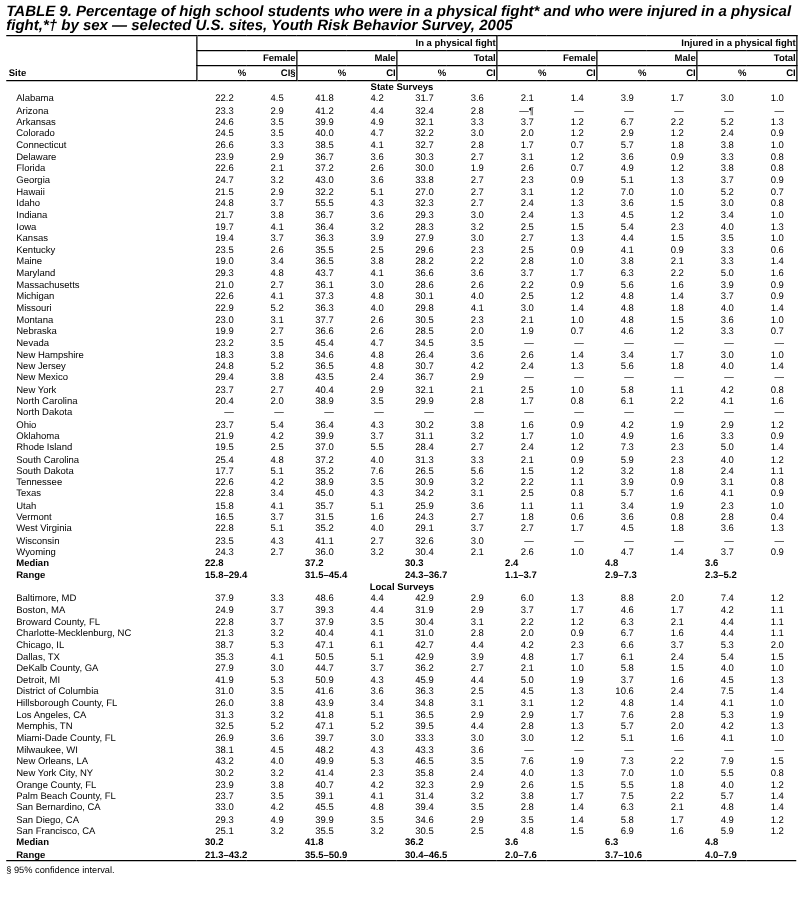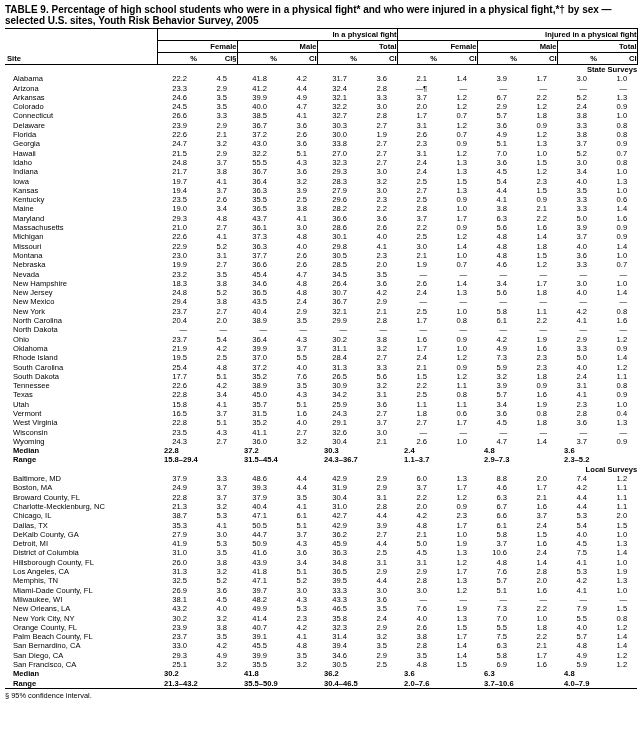--- a/index.html
+++ b/index.html
@@ -2,40 +2,41 @@
 <html><head>
 <meta charset="utf-8">
 <style>
   * { margin:0; padding:0; box-sizing:border-box; }
   html, body {
     width:640px; height:733px; background:#ffffff; color:#000;
     font-family:"Liberation Sans", sans-serif; overflow:hidden;
   }
   .page { padding:4px 5px 2px 5px; }
   .title {
-    font-size:10px; font-weight:bold; line-height:11px; margin-bottom:2px;
+    font-size:12px; font-weight:bold; line-height:11px; margin-bottom:2px;
     letter-spacing:0;
+    font-style:italic;
   }
   table { border-collapse:collapse; width:100%; table-layout:fixed; }
   thead th {
     font-size:7.6px; font-weight:bold; line-height:11px;
     text-align:right; vertical-align:bottom; white-space:nowrap;
   }
   thead tr:first-child th { border-top:1px solid #000; }
   th.c-group { border-left:1px solid #000; border-right:1px solid #000; border-bottom:1px solid #000; }
   th.c-sex   { border-left:1px solid #000; border-right:1px solid #000; border-bottom:1px solid #000; }
   th.c-site  { text-align:left; padding-left:2px; border-bottom:1px solid #000; }
   th.c-pc    { border-bottom:1px solid #000; }
   th.c-pc.pl { border-left:1px solid #000; }
   th.c-pc.pr { border-right:1px solid #000; }
   tbody td {
     font-size:7.6px; line-height:9.3px; white-space:nowrap; overflow:hidden;
     vertical-align:bottom;
   }
-  td.section-label { font-weight:bold; text-align:right; padding-left:1px; }
+  td.section-label { font-weight:bold; text-align:center; padding-left:1px; }
   td.site  { text-align:left; padding-left:8px; }
   td.val   { text-align:right; padding-right:10px; }
   td.sum   { text-align:left; padding-left:7px; font-weight:bold; }
   td.sum-label { font-weight:bold; }
   tbody tr:last-child td { border-bottom:1px solid #000; }
   .footnotes { margin-top:2px; }
   .footnote { font-size:7.4px; line-height:9.2px; }
 </style>
 </head>
 <body>

